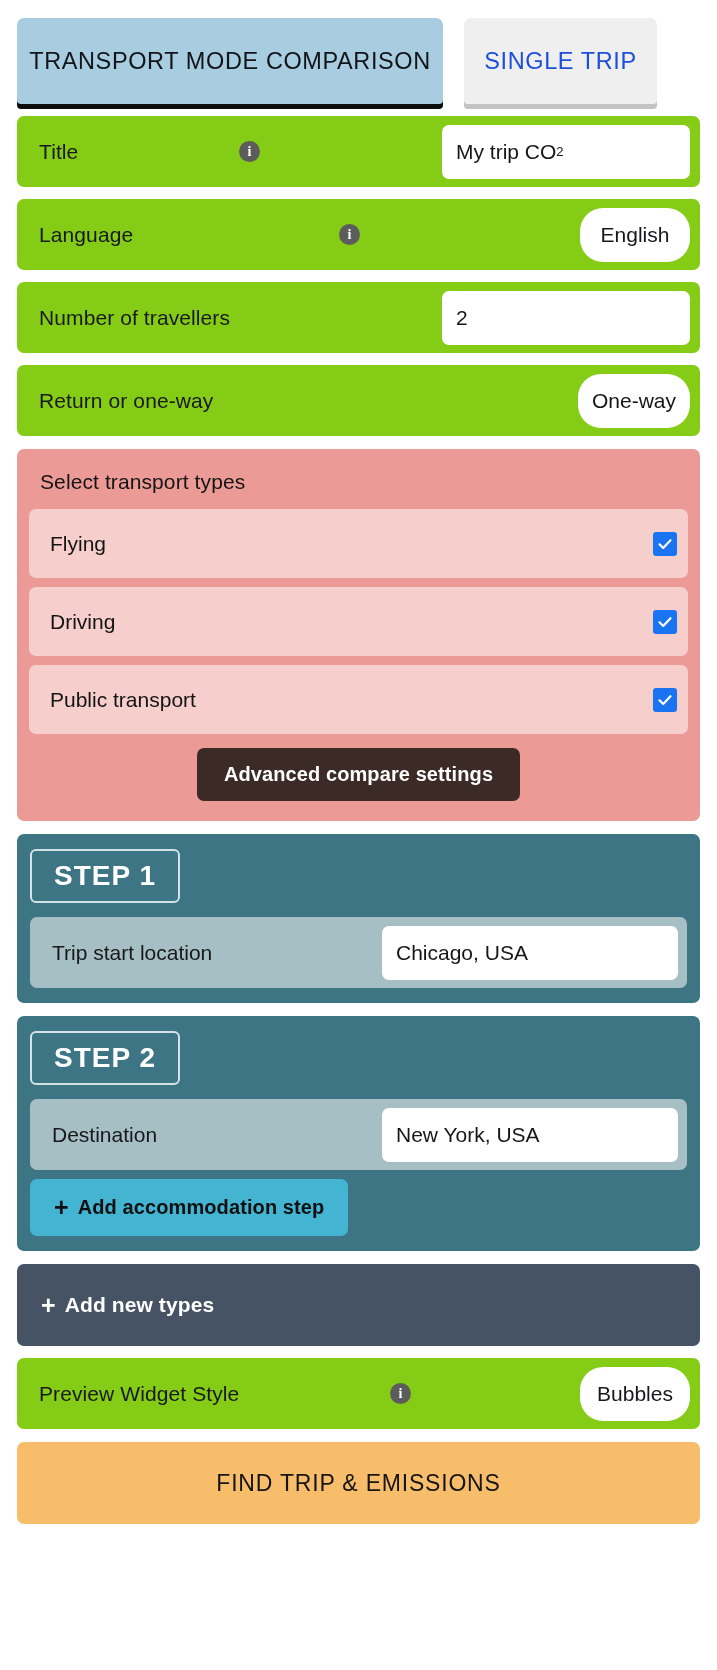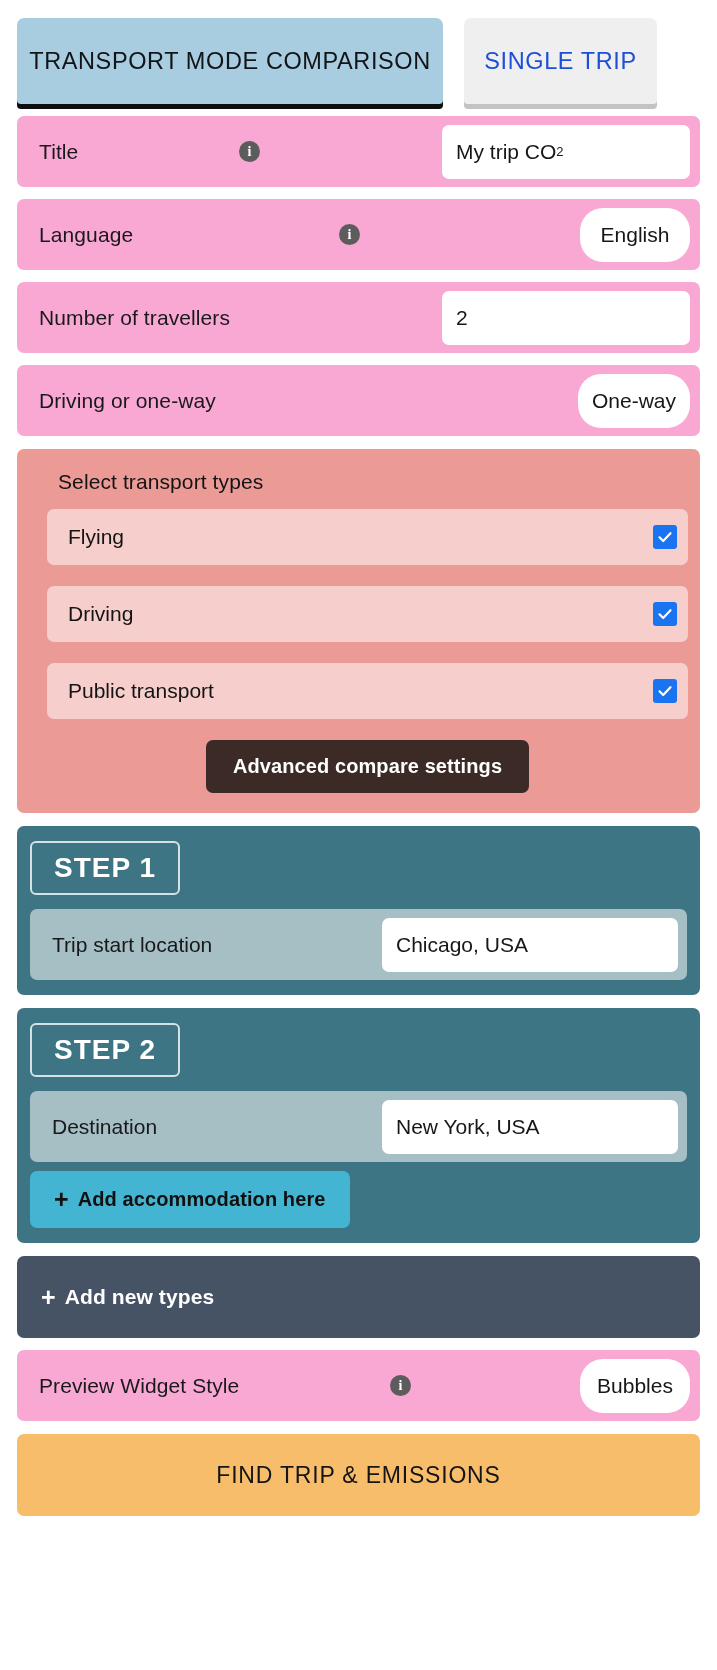--- a/index.html
+++ b/index.html
@@ -47,21 +47,21 @@
   .tab.inactive {
     background: #efefef;
     color: #1d4ed8;
     flex: 0 0 193px;
     box-shadow: 0 5px 0 0 #c3c3c3;
   }
 
   
   .row {
     margin: 12px 17px 0 17px;
-    background: #f9a8d4;
+    background: #84cc16;
     border-radius: 7px;
     height: 71px;
     display: flex;
     align-items: center;
     position: relative;
     padding: 0 0 0 22px;
   }
   .row .label {
     font-size: 21px;
     color: #19191b;
@@ -103,37 +103,37 @@
 
   .row-title   .info-icon { position: absolute; left: 222px; }
   .row-lang    .info-icon { position: absolute; left: 322px; }
   .row-preview .info-icon { position: absolute; left: 373px; }
 
   
   .transport {
     margin: 13px 17px 0 17px;
     background: #eb9a96;
     border-radius: 7px;
-    padding: 18px 12px 20px 30px;
+    padding: 18px 12px 20px 12px;
   }
   .transport-title {
     font-size: 21px;
     color: #141414;
     padding: 3px 0 15px 11px;
     letter-spacing: 0.1px;
   }
   .transport-item {
     background: #f6cfcc;
     border-radius: 7px;
-    height: 56px;
+    height: 69px;
     display: flex;
     align-items: center;
     justify-content: space-between;
     padding: 0 11px 0 21px;
-    margin-bottom: 21px;
+    margin-bottom: 9px;
     cursor: pointer;
   }
   .transport-item .t-label { font-size: 21px; color: #141414; }
   .checkbox {
     width: 24px;
     height: 24px;
     border-radius: 3px;
     background: #1a73f0;
     display: flex;
     align-items: center;
@@ -275,21 +275,21 @@
   </div>
 
   <div class="row">
     <span class="label">Number of travellers</span>
     <div class="value-box wide">
       <span>2</span>
     </div>
   </div>
 
   <div class="row">
-    <span class="label">Driving or one-way</span>
+    <span class="label">Return or one-way</span>
     <div class="value-box narrow">
       <span>One-way</span>
     </div>
   </div>
 
   <div class="transport">
     <div class="transport-title">Select transport types</div>
 
     <div class="transport-item">
       <span class="t-label">Flying</span>
@@ -336,21 +336,21 @@
   <div class="step">
     <div class="step-badge">STEP 2</div>
     <div class="step-row">
       <span class="label">Destination</span>
       <div class="value-box">
         <span>New York, USA</span>
       </div>
     </div>
     <button class="accommodation-btn">
       <span class="plus">+</span>
-      <span>Add accommodation here</span>
+      <span>Add accommodation step</span>
     </button>
   </div>
 
   <button class="add-step">
     <span class="plus">+</span>
     <span>Add new types</span>
   </button>
 
   <div class="row row-preview">
     <span class="label">Preview Widget Style</span>

